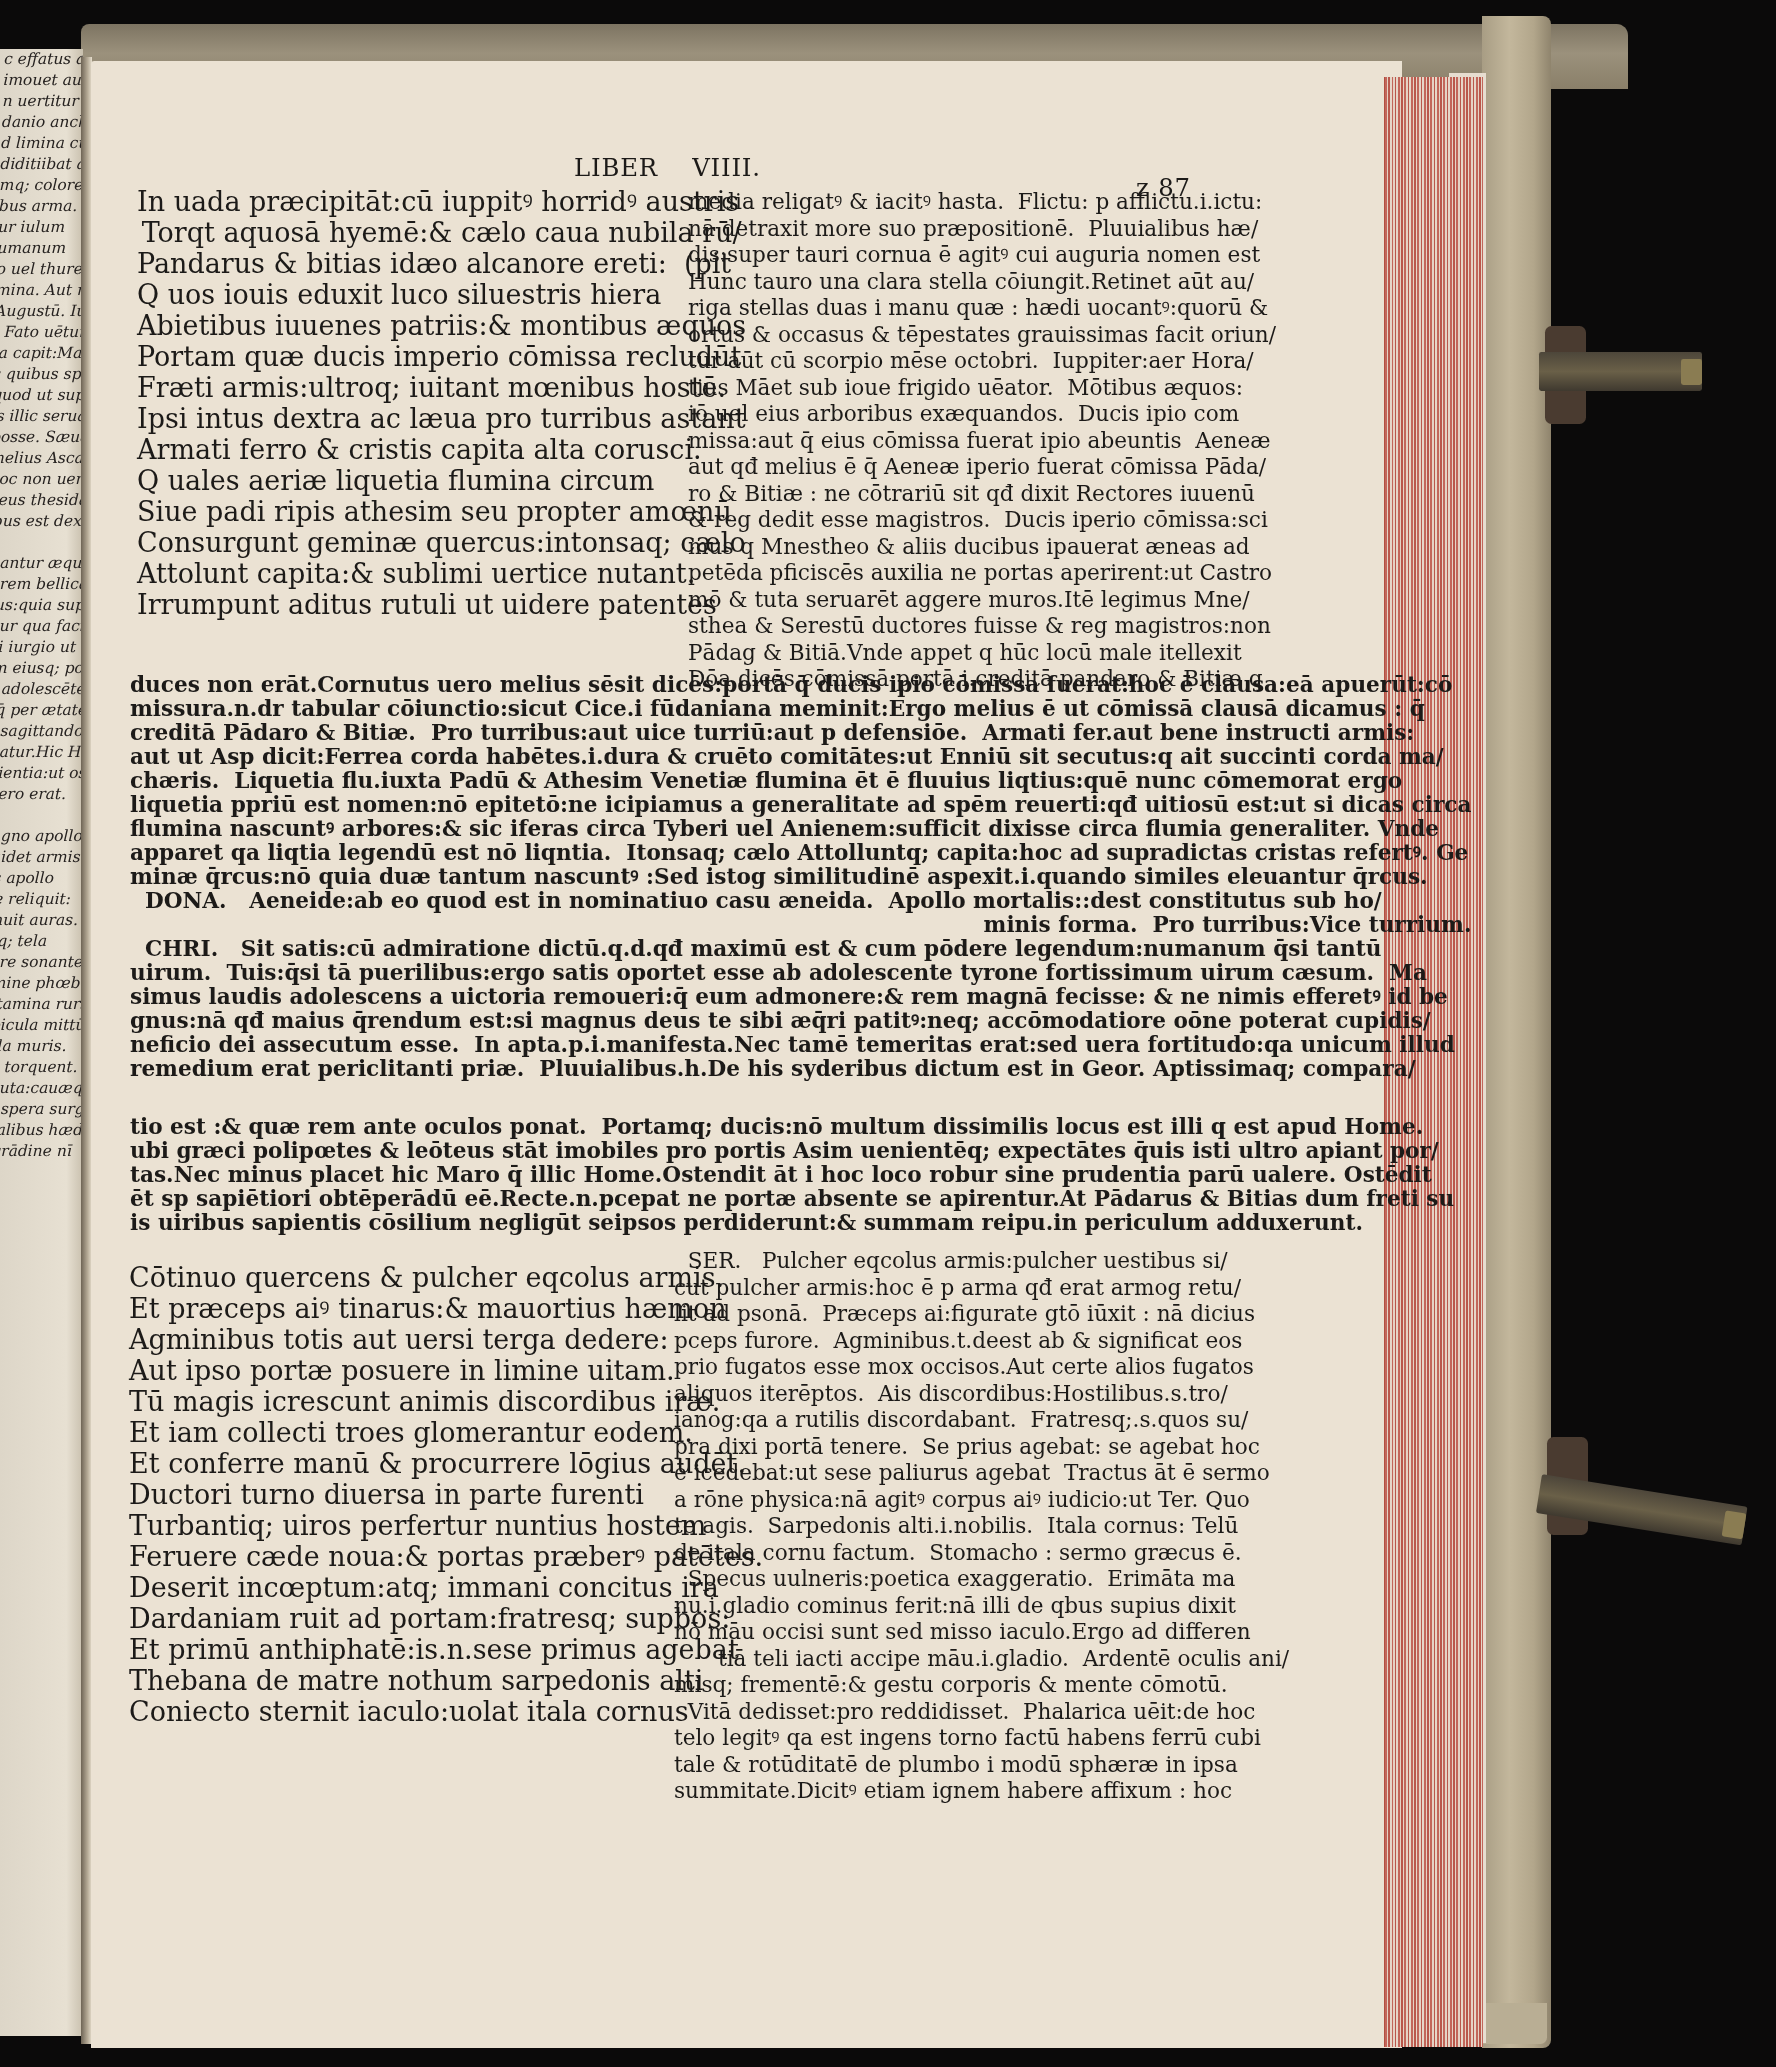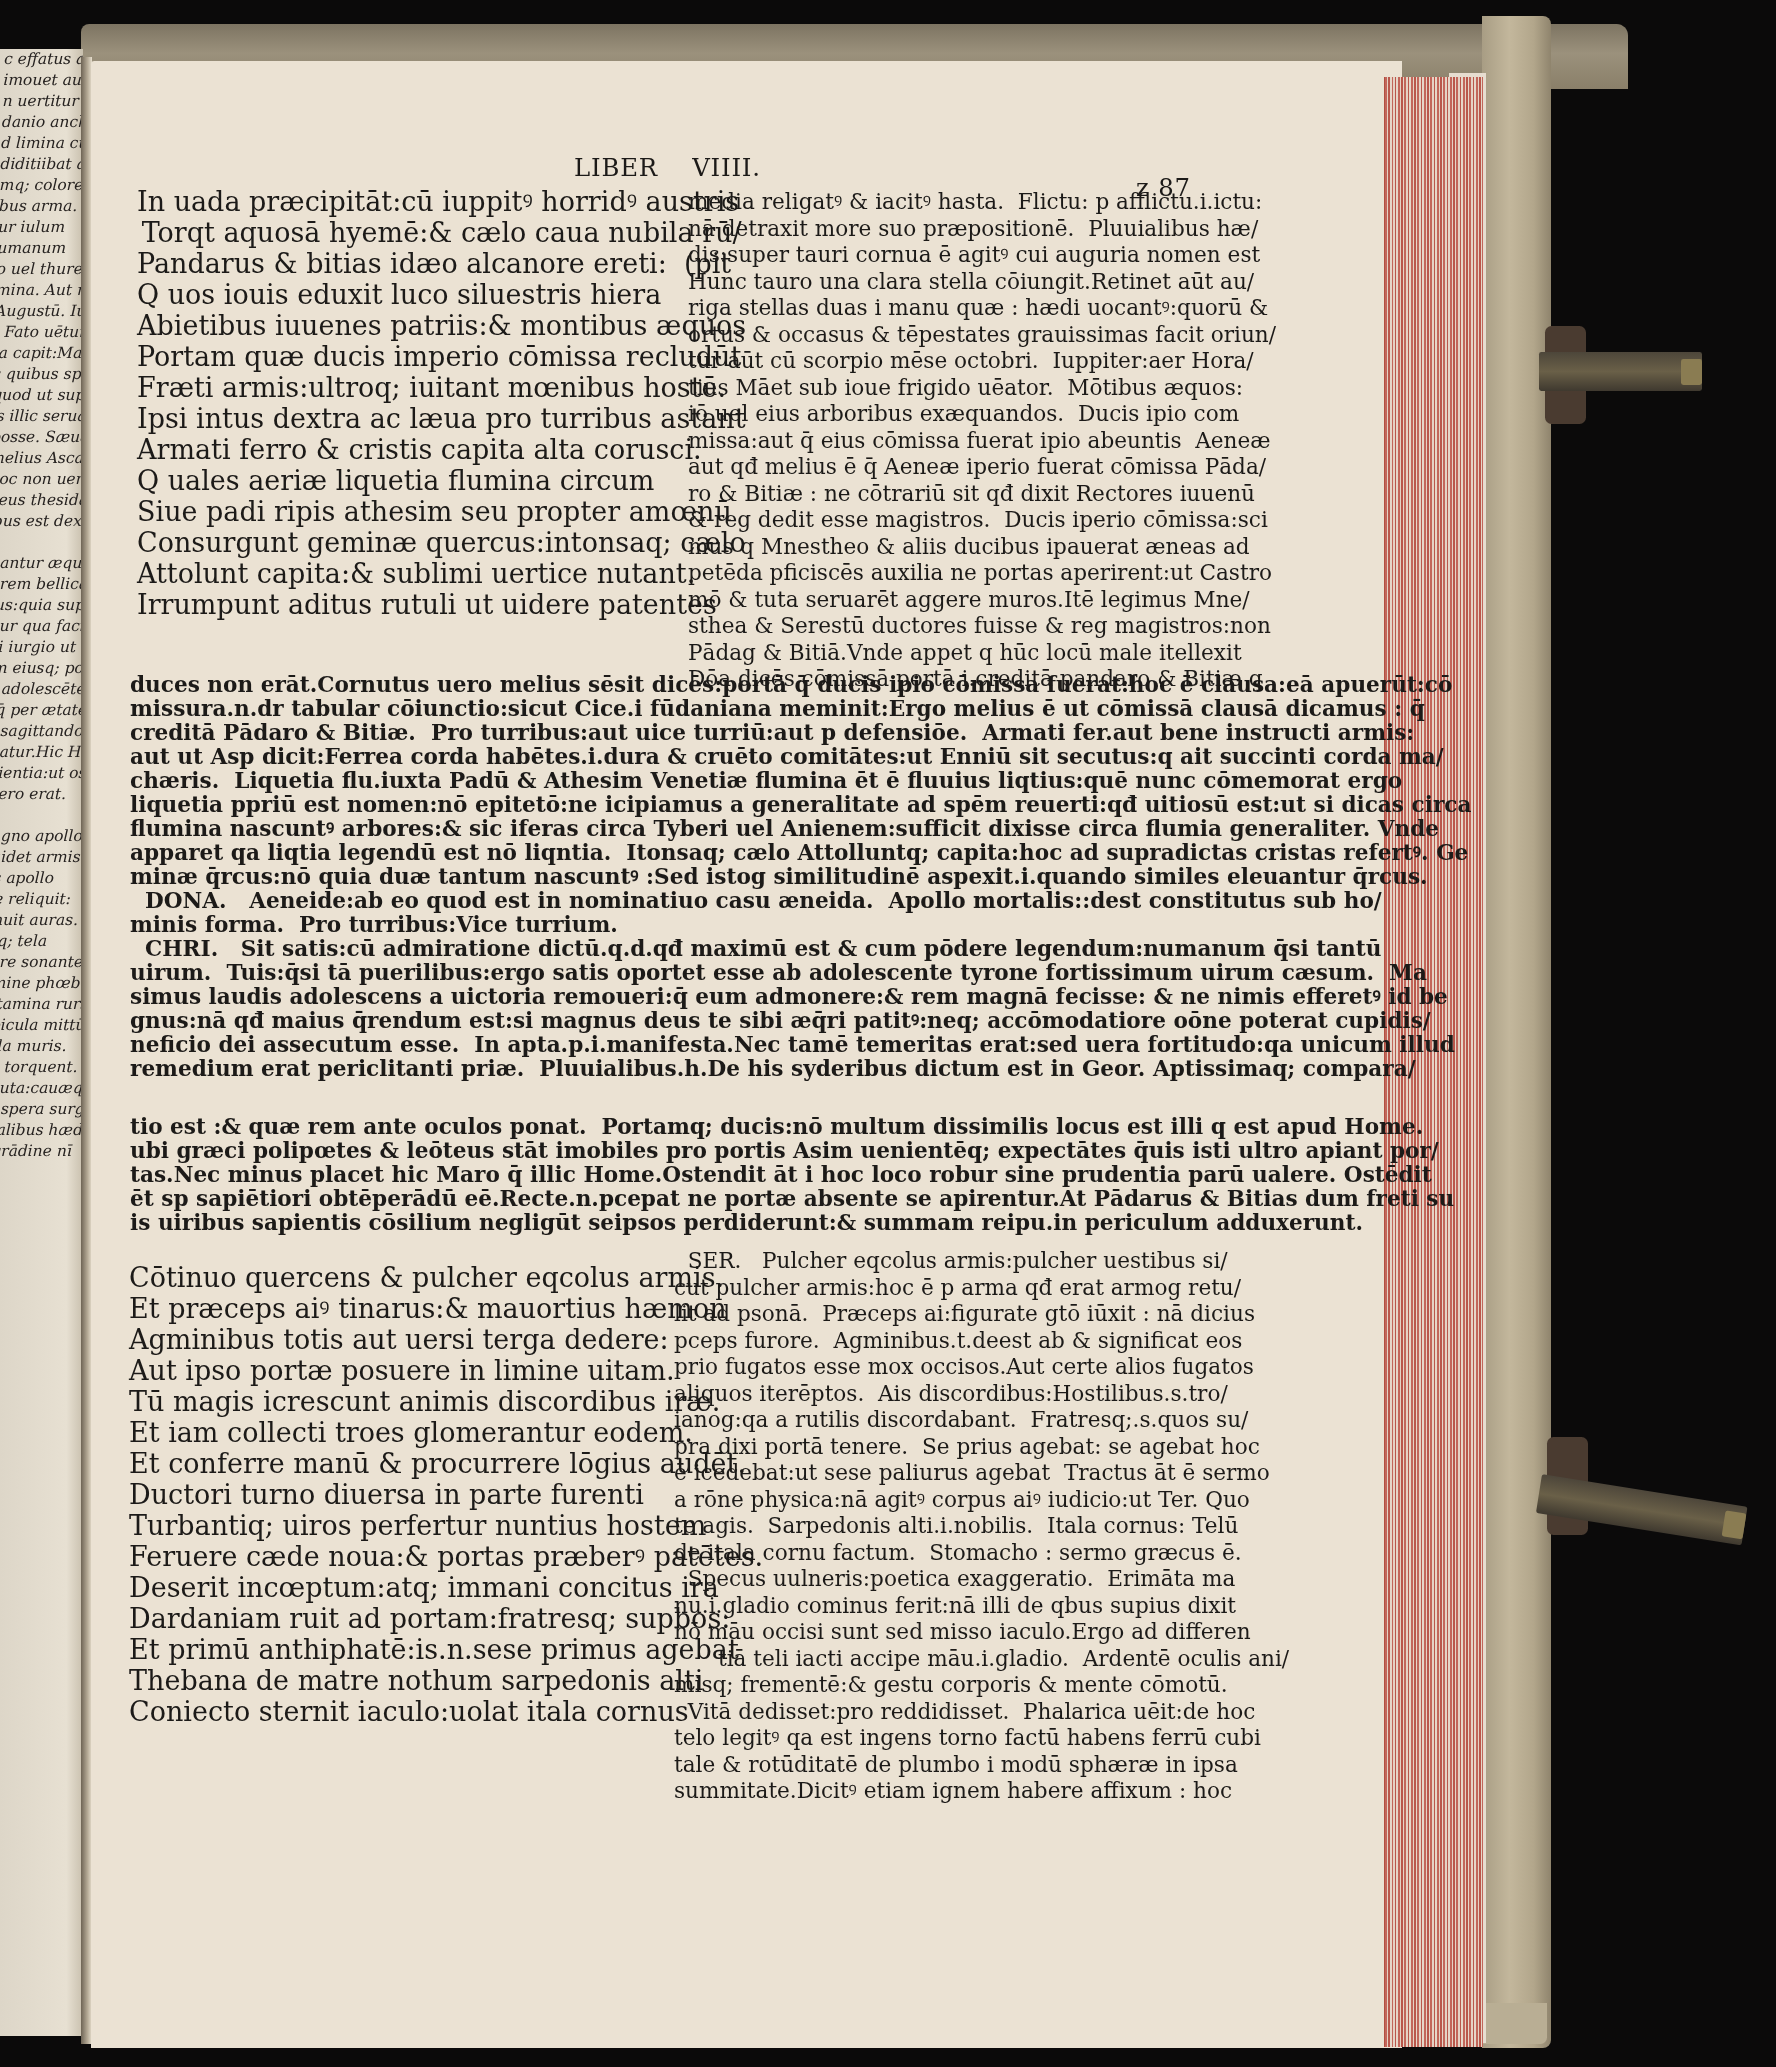--- a/index.html
+++ b/index.html
@@ -162,21 +162,21 @@
     <span class="line" style="white-space: pre;">duces non erāt.Cornutus uero melius sēsit dicēs:portā q̄ ducis ipio cōmissa fuerat:hoc ē clausa:eā apuerūt:cō</span>
     <span class="line" style="white-space: pre;">missura.n.dr tabular cōiunctio:sicut Cice.i fūdaniana meminit:Ergo melius ē ut cōmissā clausā dicamus : q̄</span>
     <span class="line" style="white-space: pre;">creditā Pādaro &amp; Bitiæ.  Pro turribus:aut uice turriū:aut p defensiōe.  Armati fer.aut bene instructi armis:</span>
     <span class="line" style="white-space: pre;">aut ut Asp dicit:Ferrea corda habētes.i.dura &amp; cruēto comitātes:ut Enniū sit secutus:q ait succinti corda ma/</span>
     <span class="line" style="white-space: pre;">chæris.  Liquetia flu.iuxta Padū &amp; Athesim Venetiæ flumina ēt ē fluuius liqtius:quē nunc cōmemorat ergo</span>
     <span class="line" style="white-space: pre;">liquetia ppriū est nomen:nō epitetō:ne icipiamus a generalitate ad spēm reuerti:qđ uitiosū est:ut si dicas circa</span>
     <span class="line" style="white-space: pre;">flumina nascuntꝰ arbores:&amp; sic iferas circa Tyberi uel Anienem:sufficit dixisse circa flumia generaliter. Vnde</span>
     <span class="line" style="white-space: pre;">apparet qa liqtia legendū est nō liqntia.  Itonsaq; cælo Attolluntq; capita:hoc ad supradictas cristas refertꝰ. Ge</span>
     <span class="line" style="white-space: pre;">minæ q̄rcus:nō quia duæ tantum nascuntꝰ :Sed istog similitudinē aspexit.i.quando similes eleuantur q̄rcus.</span>
     <span class="line" style="white-space: pre;">  DONA.   Aeneide:ab eo quod est in nominatiuo casu æneida.  Apollo mortalis::dest constitutus sub ho/</span>
-    <span class="line" style="white-space: pre;">minis forma.  Pro turribus:Vice turrium.</span>
+    <span class="line" style="white-space: pre; text-align: right;">minis forma.  Pro turribus:Vice turrium.</span>
     <span class="line" style="white-space: pre;">  CHRI.   Sit satis:cū admiratione dictū.q.d.qđ maximū est &amp; cum pōdere legendum:numanum q̄si tantū</span>
     <span class="line" style="white-space: pre;">uirum.  Tuis:q̄si tā puerilibus:ergo satis oportet esse ab adolescente tyrone fortissimum uirum cæsum.  Ma</span>
     <span class="line" style="white-space: pre;">simus laudis adolescens a uictoria remoueri:q̄ eum admonere:&amp; rem magnā fecisse: &amp; ne nimis efferetꝰ id be</span>
     <span class="line" style="white-space: pre;">gnus:nā qđ maius q̄rendum est:si magnus deus te sibi æq̄ri patitꝰ:neq; accōmodatiore oōne poterat cupidis/</span>
     <span class="line" style="white-space: pre;">neficio dei assecutum esse.  In apta.p.i.manifesta.Nec tamē temeritas erat:sed uera fortitudo:qa unicum illud</span>
     <span class="line" style="white-space: pre;">remedium erat periclitanti priæ.  Pluuialibus.h.De his syderibus dictum est in Geor. Aptissimaq; compara/</span>
     <span class="line" style="white-space: pre; margin-top: 34px;">tio est :&amp; quæ rem ante oculos ponat.  Portamq; ducis:nō multum dissimilis locus est illi q est apud Home.</span>
     <span class="line" style="white-space: pre;">ubi græci polipœtes &amp; leōteus stāt imobiles pro portis Asim uenientēq; expectātes q̄uis isti ultro apiant por/</span>
     <span class="line" style="white-space: pre;">tas.Nec minus placet hic Maro q̄ illic Home.Ostendit āt i hoc loco robur sine prudentia parū ualere. Ostēdit</span>
     <span class="line" style="white-space: pre;">ēt sp sapiētiori obtēperādū eē.Recte.n.pcepat ne portæ absente se apirentur.At Pādarus &amp; Bitias dum freti su</span>

